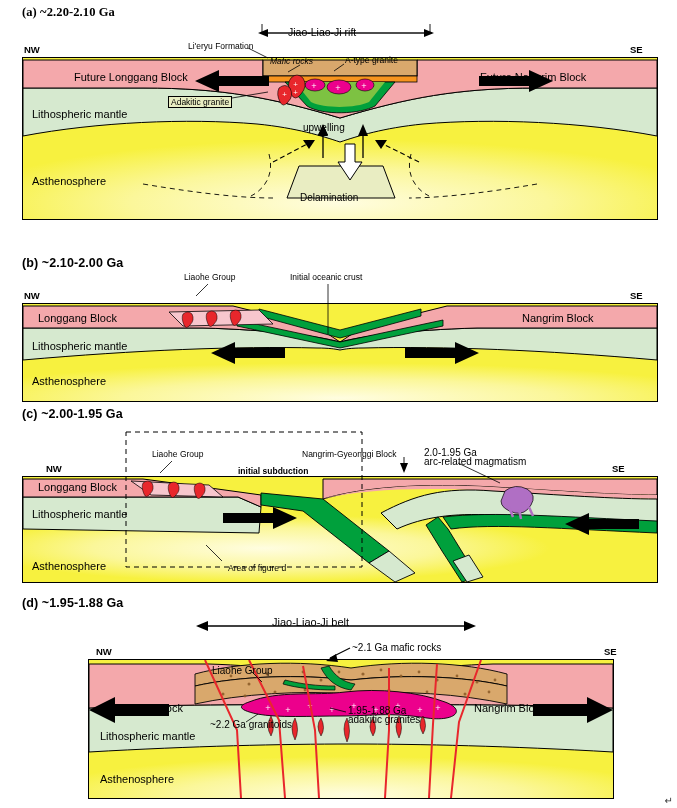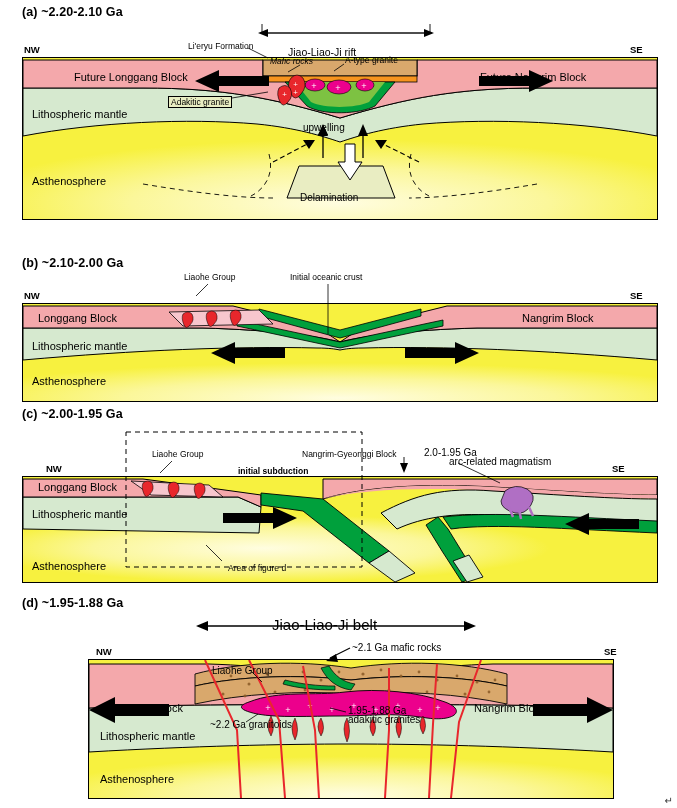--- a/index.html
+++ b/index.html
@@ -13,21 +13,21 @@
   .lbl.s{font-size:8.5px;}
   .lbl.xs{font-size:10px;}
   .corner{position:absolute;font-size:9.5px;font-weight:bold;}
   .bigtxt{font-size:11px;}
   .cr{position:absolute;right:4px;bottom:2px;font-size:10px;color:#333;}
 </style>
 </head>
 <body>
 
 <div class="panel" style="top:0;height:230px;">
-  <div class="ptitle" style="left:22px;top:5px;">(a) ~2.20-2.10 Ga</div>
+  <div class="ptitle" style="left:22px;top:5px;font-family:Liberation Serif, serif;">(a) ~2.20-2.10 Ga</div>
 
   <div class="corner" style="left:24px;top:44px;">NW</div>
   <div class="corner" style="left:630px;top:44px;">SE</div>
 
   <div class="frame" style="left:22px;top:57px;width:634px;height:161px;">
     <svg width="634" height="161" viewBox="0 0 634 161">
 
       <rect x="0" y="0" width="634" height="161" fill="#f7f13f"></rect>
       <defs>
         <radialGradient id="astA" cx="50%" cy="85%" r="60%">
@@ -88,21 +88,21 @@
       <path d="M396,104 L356,84" stroke="#000" stroke-width="1.1" stroke-dasharray="5,3" fill="none"></path>
       <polygon points="352,82 364,82 358,91" fill="#000"></polygon>
 
       <path d="M322,86 l10,0 l0,18 l7,0 l-12,18 l-12,-18 l7,0 z" fill="#fff" stroke="#000" stroke-width="1"></path>
 
       <polygon points="246,18 196,18 196,12 172,23 196,34 196,28 246,28" fill="#000"></polygon>
       <polygon points="456,18 506,18 506,12 530,23 506,34 506,28 456,28" fill="#000"></polygon>
     </svg>
   </div>
 
-  <div class="lbl" style="left:288px;top:26px;font-size:10.5px;margin-top:20px;">Jiao-Liao-Ji rift</div>
+  <div class="lbl" style="left:288px;top:26px;font-size:10.5px;">Jiao-Liao-Ji rift</div>
   <div class="lbl s" style="left:188px;top:41px;">Li'eryu Formation</div>
   <div class="lbl s" style="left:270px;top:56px;font-style:italic;">Mafic rocks</div>
   <div class="lbl s" style="left:345px;top:55px;">A-type granite</div>
   <div class="lbl s" style="left:168px;top:96px;background:#e9edc2;border:1px solid #000;padding:0 2px;">Adakitic granite</div>
   <div class="lbl bigtxt" style="left:38px;top:71px;padding-left:36px;">Future Longgang Block</div>
   <div class="lbl bigtxt" style="left:480px;top:71px;">Future Nangrim Block</div>
   <div class="lbl bigtxt" style="left:32px;top:108px;">Lithospheric mantle</div>
   <div class="lbl bigtxt" style="left:32px;top:175px;">Asthenosphere</div>
   <div class="lbl" style="left:303px;top:122px;font-size:10px;">upwelling</div>
   <div class="lbl" style="left:300px;top:192px;font-size:10px;">Delamination</div>
@@ -211,21 +211,21 @@
 
       <polygon points="200,36 250,36 250,30 274,41 250,52 250,46 200,46" fill="#000"></polygon>
       <polygon points="616,42 566,42 566,36 542,47 566,58 566,52 616,52" fill="#000"></polygon>
     </svg>
   </div>
 
   <div class="lbl s" style="left:152px;top:44px;">Liaohe Group</div>
   <div class="lbl b s" style="left:238px;top:61px;">initial subduction</div>
   <div class="lbl s" style="left:302px;top:44px;">Nangrim-Gyeonggi Block</div>
   <div class="lbl xs" style="left:424px;top:42px;">2.0-1.95 Ga</div>
-  <div class="lbl xs" style="left:449px;top:51px;">arc-related magmatism</div>
+  <div class="lbl xs" style="left:424px;top:51px;">arc-related magmatism</div>
   <div class="lbl bigtxt" style="left:38px;top:76px;">Longgang Block</div>
   <div class="lbl bigtxt" style="left:32px;top:103px;">Lithospheric mantle</div>
   <div class="lbl bigtxt" style="left:32px;top:155px;">Asthenosphere</div>
   <div class="lbl s" style="left:228px;top:158px;">Area of figure d</div>
 
   <svg style="position:absolute;left:0;top:0;width:677px;height:185px;pointer-events:none;">
 
     <rect x="126" y="27" width="236" height="135" fill="none" stroke="#000" stroke-width="1" stroke-dasharray="5,4"></rect>
     <path d="M222,156 L206,140" stroke="#000" stroke-width="0.8" fill="none"></path>
     <path d="M172,56 L160,68" stroke="#000" stroke-width="0.8" fill="none"></path>
@@ -319,21 +319,21 @@
         <path d="M300,8 L300,70 L296,138"></path>
         <path d="M348,4 L344,64 L340,138"></path>
         <path d="M392,0 L370,62 L362,138"></path>
       </g>
 
       <polygon points="60,44 6,44 6,37 -20,50 6,63 6,56 60,56" fill="#000" transform="translate(20,0)"></polygon>
       <polygon points="464,44 518,44 518,37 544,50 518,63 518,56 464,56" fill="#000" transform="translate(-20,0)"></polygon>
     </svg>
   </div>
 
-  <div class="lbl" style="left:272px;top:22px;font-size:15px;">Jiao-Liao-Ji belt</div>
+  <div class="lbl" style="left:272px;top:22px;font-size:11px;">Jiao-Liao-Ji belt</div>
   <div class="lbl xs" style="left:352px;top:48px;">~2.1 Ga mafic rocks</div>
   <div class="lbl xs" style="left:212px;top:71px;">Liaohe Group</div>
   <div class="lbl xs" style="left:210px;top:125px;">~2.2 Ga granitoids</div>
   <div class="lbl xs" style="left:348px;top:111px;">1.95-1.88 Ga</div>
   <div class="lbl xs" style="left:348px;top:120px;">adakitic granites</div>
   <div class="lbl bigtxt" style="left:104px;top:108px;">Longgang Block</div>
   <div class="lbl bigtxt" style="left:474px;top:108px;">Nangrim Block</div>
   <div class="lbl bigtxt" style="left:100px;top:136px;">Lithospheric mantle</div>
   <div class="lbl bigtxt" style="left:100px;top:179px;">Asthenosphere</div>
 

